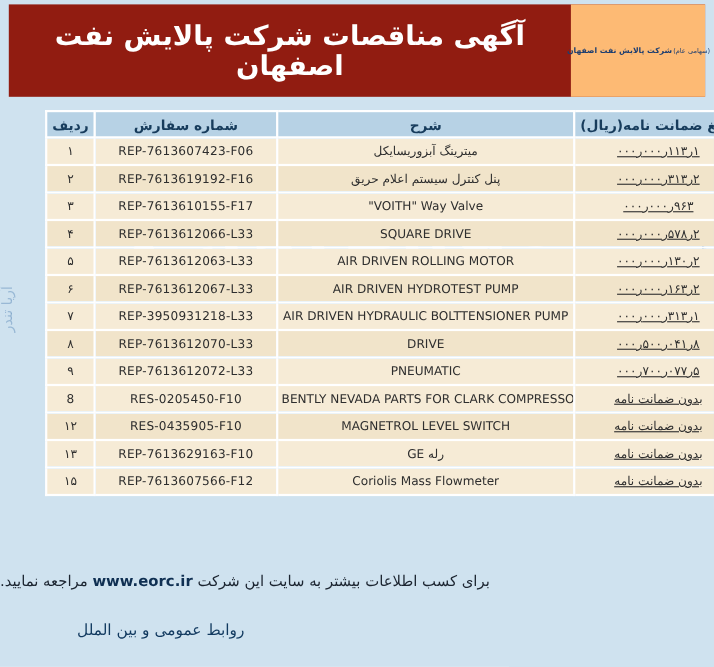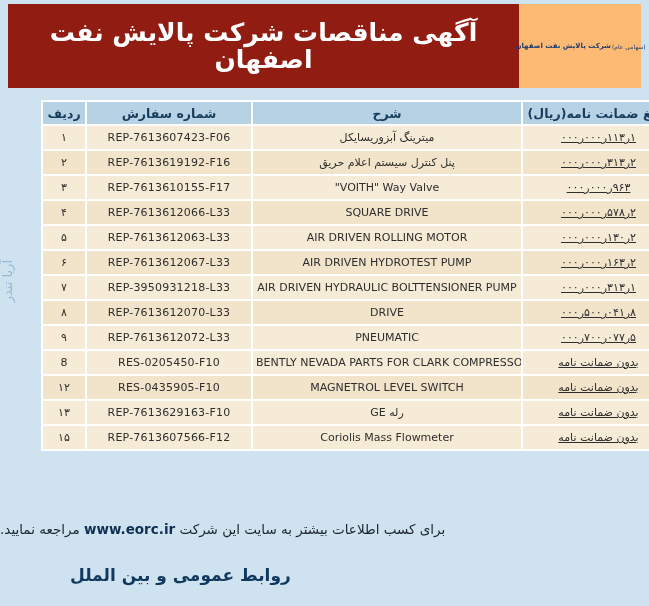--- a/index.html
+++ b/index.html
@@ -70,21 +70,21 @@
   td.amount{font-size:12px;text-decoration:underline;}
   
   .info{
     position:absolute;top:521px;left:0;width:100%;
     direction:rtl;text-align:left;
     font-size:13.5px;color:var(--footer-text);
   }
   .info .url{font-weight:bold;color:var(--website-text);}
   .signature{
     position:absolute;top:565px;left:70px;
-    direction:rtl;font-size:17px;font-weight:bold;
+    direction:rtl;font-size:14px;font-weight:normal;
     color:var(--signature-text);
   }
   
   .wm{pointer-events:none;position:absolute;user-select:none;}
   .wm-diag{
     top:185px;left:-30px;width:720px;text-align:center;
     font-size:64px;font-weight:bold;letter-spacing:6px;
     color:rgba(255,255,255,0.45);transform:rotate(-7deg);
   }
   .wm-vert-right{

